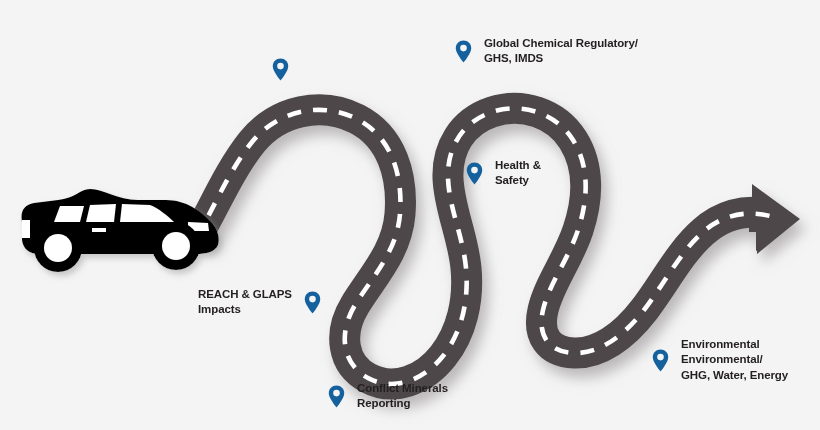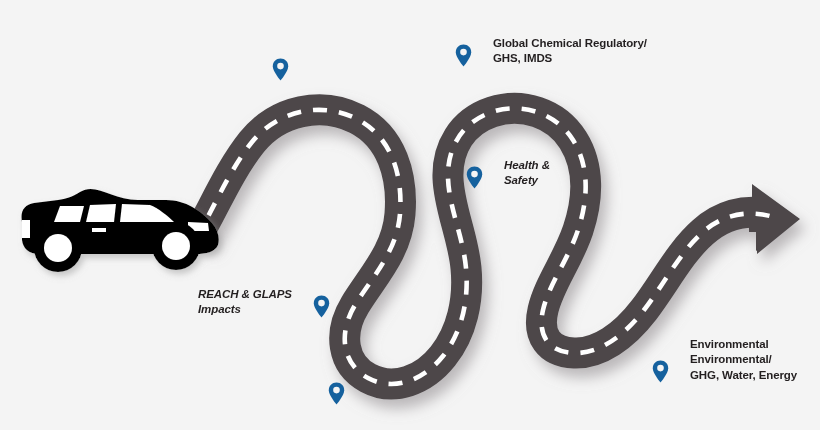--- a/index.html
+++ b/index.html
@@ -23,26 +23,25 @@
   #roadmap-svg {
     position: absolute;
     left: 0;
     top: 0;
     width: 820px;
     height: 430px;
   }
   .milestone {
     position: absolute;
     display: flex;
-    align-items: flex-end;
-    gap: 21px;
+    align-items: center;
+    gap: 12px;
   }
   .milestone.right-align {
     flex-direction: row-reverse;
-    font-style: italic;
   }
   .pin-icon {
     flex: 0 0 auto;
     width: 17px;
     height: 23px;
     margin-top: 1px;
   }
   .milestone-label {
     font-family: "Liberation Sans", sans-serif;
     font-weight: bold;
@@ -157,21 +156,21 @@
     <span class="pin-icon">
       <svg viewBox="0 0 17 23" width="17" height="23">
         <path d="M8.5 0.6 C4.1 0.6 0.8 3.9 0.8 8.2 C0.8 13.6 8.5 22.4 8.5 22.4 C8.5 22.4 16.2 13.6 16.2 8.2 C16.2 3.9 12.9 0.6 8.5 0.6 Z" fill="#15619e"></path>
         <circle cx="8.5" cy="8.1" r="3.3" fill="#f4f4f4"></circle>
       </svg>
     </span>
     <span class="milestone-label">Global  Chemical Regulatory/
 GHS, IMDS</span>
   </div>
 
-  <div class="milestone" style="left:466px; top:158px;font-style:italic;">
+  <div class="milestone" style="left:466px; top:158px;">
     <span class="pin-icon">
       <svg viewBox="0 0 17 23" width="17" height="23">
         <path d="M8.5 0.6 C4.1 0.6 0.8 3.9 0.8 8.2 C0.8 13.6 8.5 22.4 8.5 22.4 C8.5 22.4 16.2 13.6 16.2 8.2 C16.2 3.9 12.9 0.6 8.5 0.6 Z" fill="#15619e"></path>
         <circle cx="8.5" cy="8.1" r="3.3" fill="#f4f4f4"></circle>
       </svg>
     </span>
     <span class="milestone-label">Health &amp;
 Safety</span>
   </div>
 
@@ -186,20 +185,22 @@
 Impacts</span>
   </div>
 
   <div class="milestone" style="left:328px; top:381px;">
     <span class="pin-icon">
       <svg viewBox="0 0 17 23" width="17" height="23">
         <path d="M8.5 0.6 C4.1 0.6 0.8 3.9 0.8 8.2 C0.8 13.6 8.5 22.4 8.5 22.4 C8.5 22.4 16.2 13.6 16.2 8.2 C16.2 3.9 12.9 0.6 8.5 0.6 Z" fill="#15619e"></path>
         <circle cx="8.5" cy="8.1" r="3.3" fill="#f4f4f4"></circle>
       </svg>
     </span>
+    <span class="milestone-label">Conflict Minerals
+Reporting</span>
   </div>
 
   <div class="milestone" style="left:652px; top:337px;">
     <span class="pin-icon">
       <svg viewBox="0 0 17 23" width="17" height="23">
         <path d="M8.5 0.6 C4.1 0.6 0.8 3.9 0.8 8.2 C0.8 13.6 8.5 22.4 8.5 22.4 C8.5 22.4 16.2 13.6 16.2 8.2 C16.2 3.9 12.9 0.6 8.5 0.6 Z" fill="#15619e"></path>
         <circle cx="8.5" cy="8.1" r="3.3" fill="#f4f4f4"></circle>
       </svg>
     </span>
     <span class="milestone-label">Environmental

